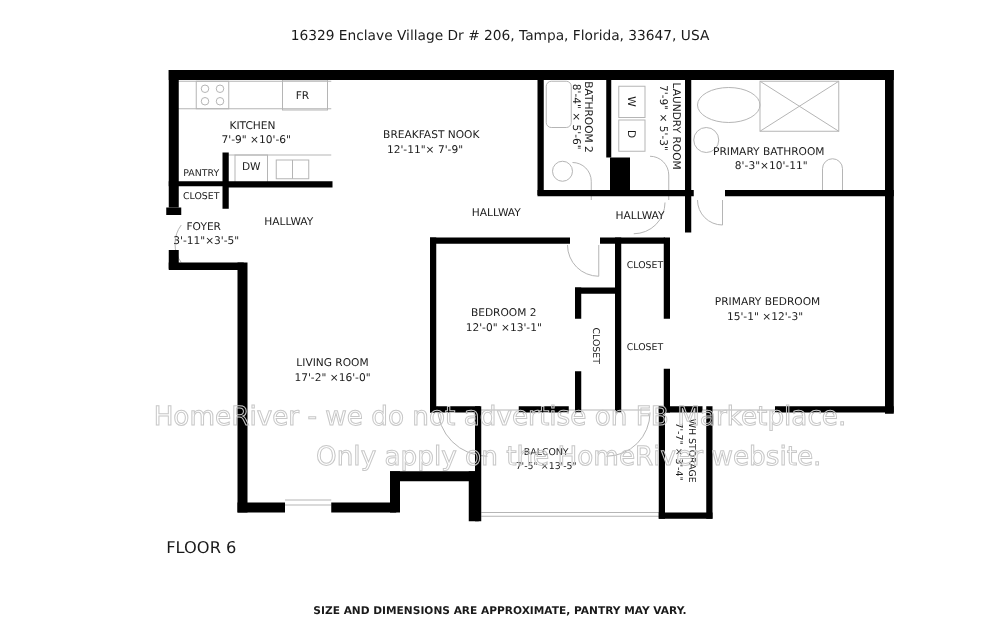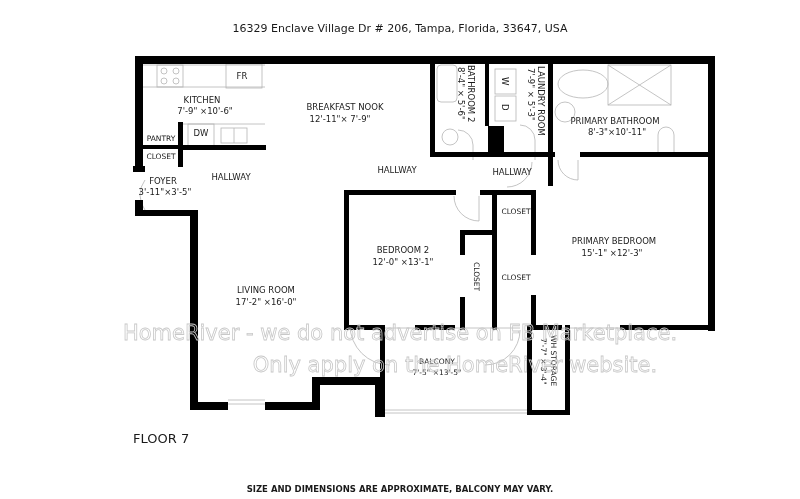--- a/index.html
+++ b/index.html
@@ -132,14 +132,14 @@
   <text class="lbl" x="266" y="305" text-anchor="middle">17'-2" ×16'-0"</text>
   <text class="lbl sm" x="437" y="364" text-anchor="middle">BALCONY</text>
   <text class="lbl sm" x="437" y="375" text-anchor="middle">7'-5" ×13'-5"</text>
   <text class="lbl sm" transform="translate(551,335) rotate(90)">WH STORAGE</text>
   <text class="lbl sm" transform="translate(541,338) rotate(90)">7'-7" × 3'-4"</text>
 
   <text class="wm" x="400" y="340" text-anchor="middle">HomeRiver - we do not advertise on FB Marketplace.</text>
   <text class="wm" x="455" y="372" text-anchor="middle">Only apply on the HomeRiver website.</text>
 </svg>
 
-<div class="floor-label">FLOOR 7</div>
-<div class="disclaimer">SIZE AND DIMENSIONS ARE APPROXIMATE, BALCONY MAY VARY.</div>
+<div class="floor-label">FLOOR 6</div>
+<div class="disclaimer">SIZE AND DIMENSIONS ARE APPROXIMATE, PANTRY MAY VARY.</div>
 
 </body></html>

